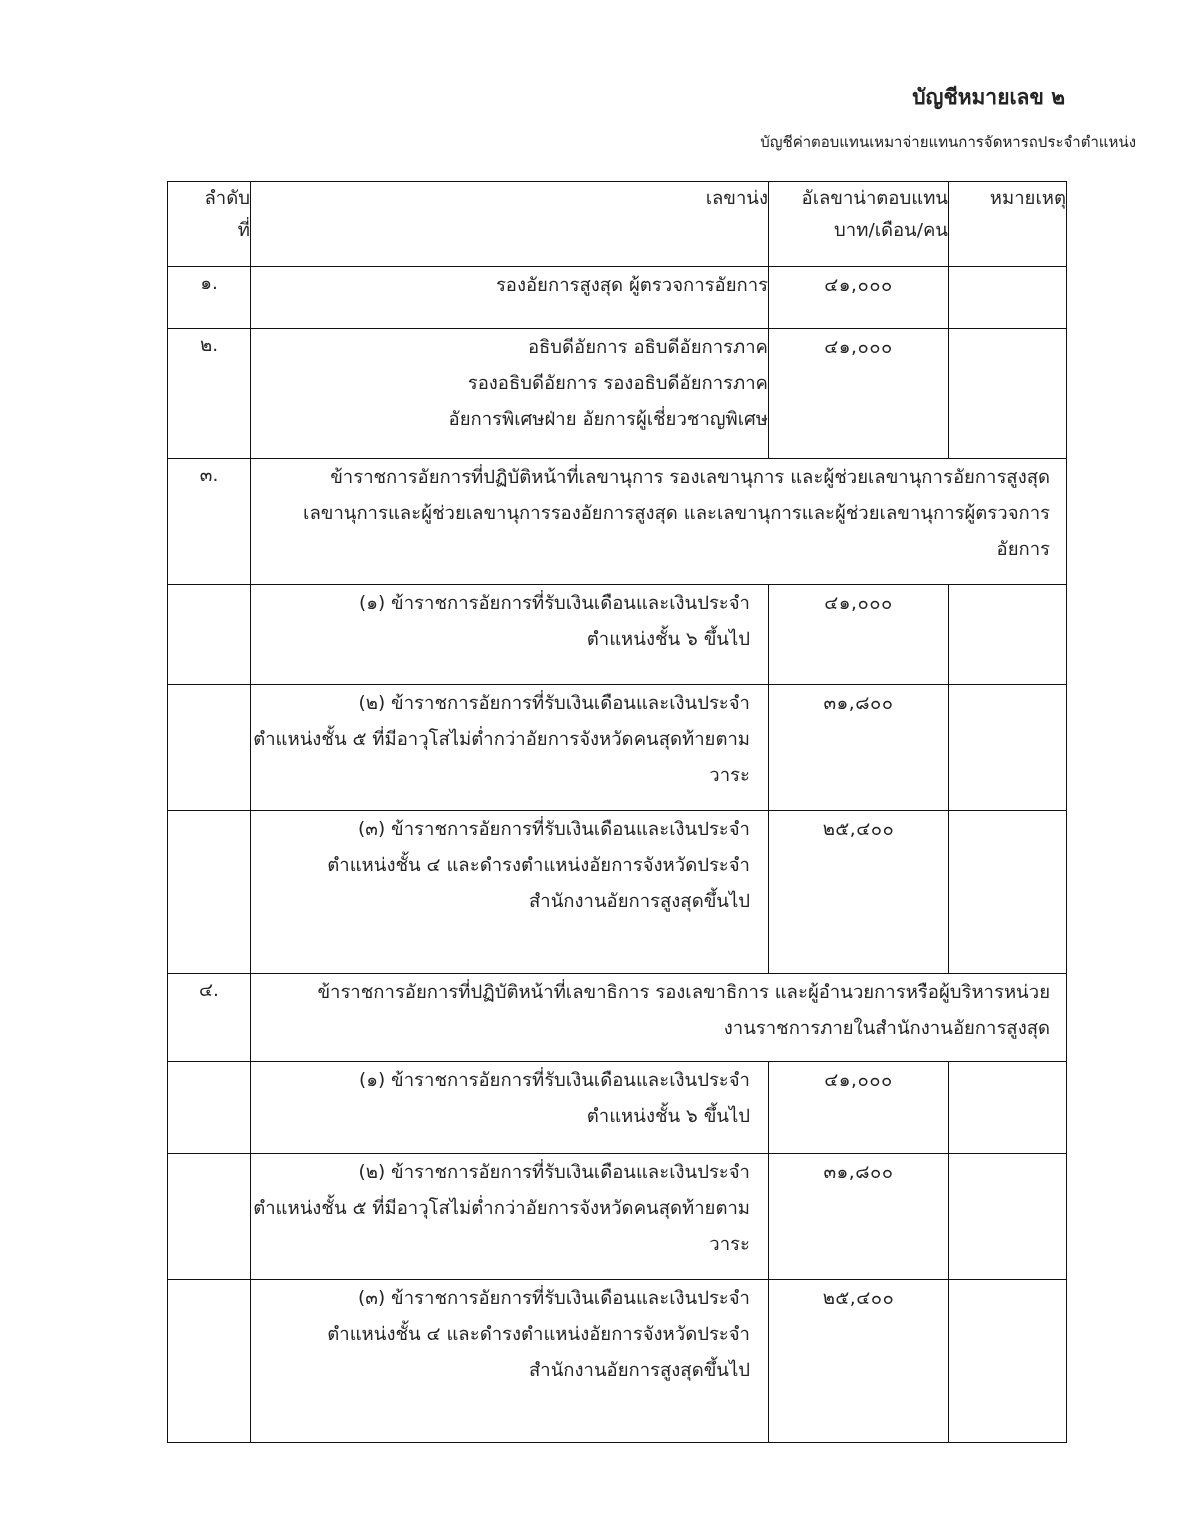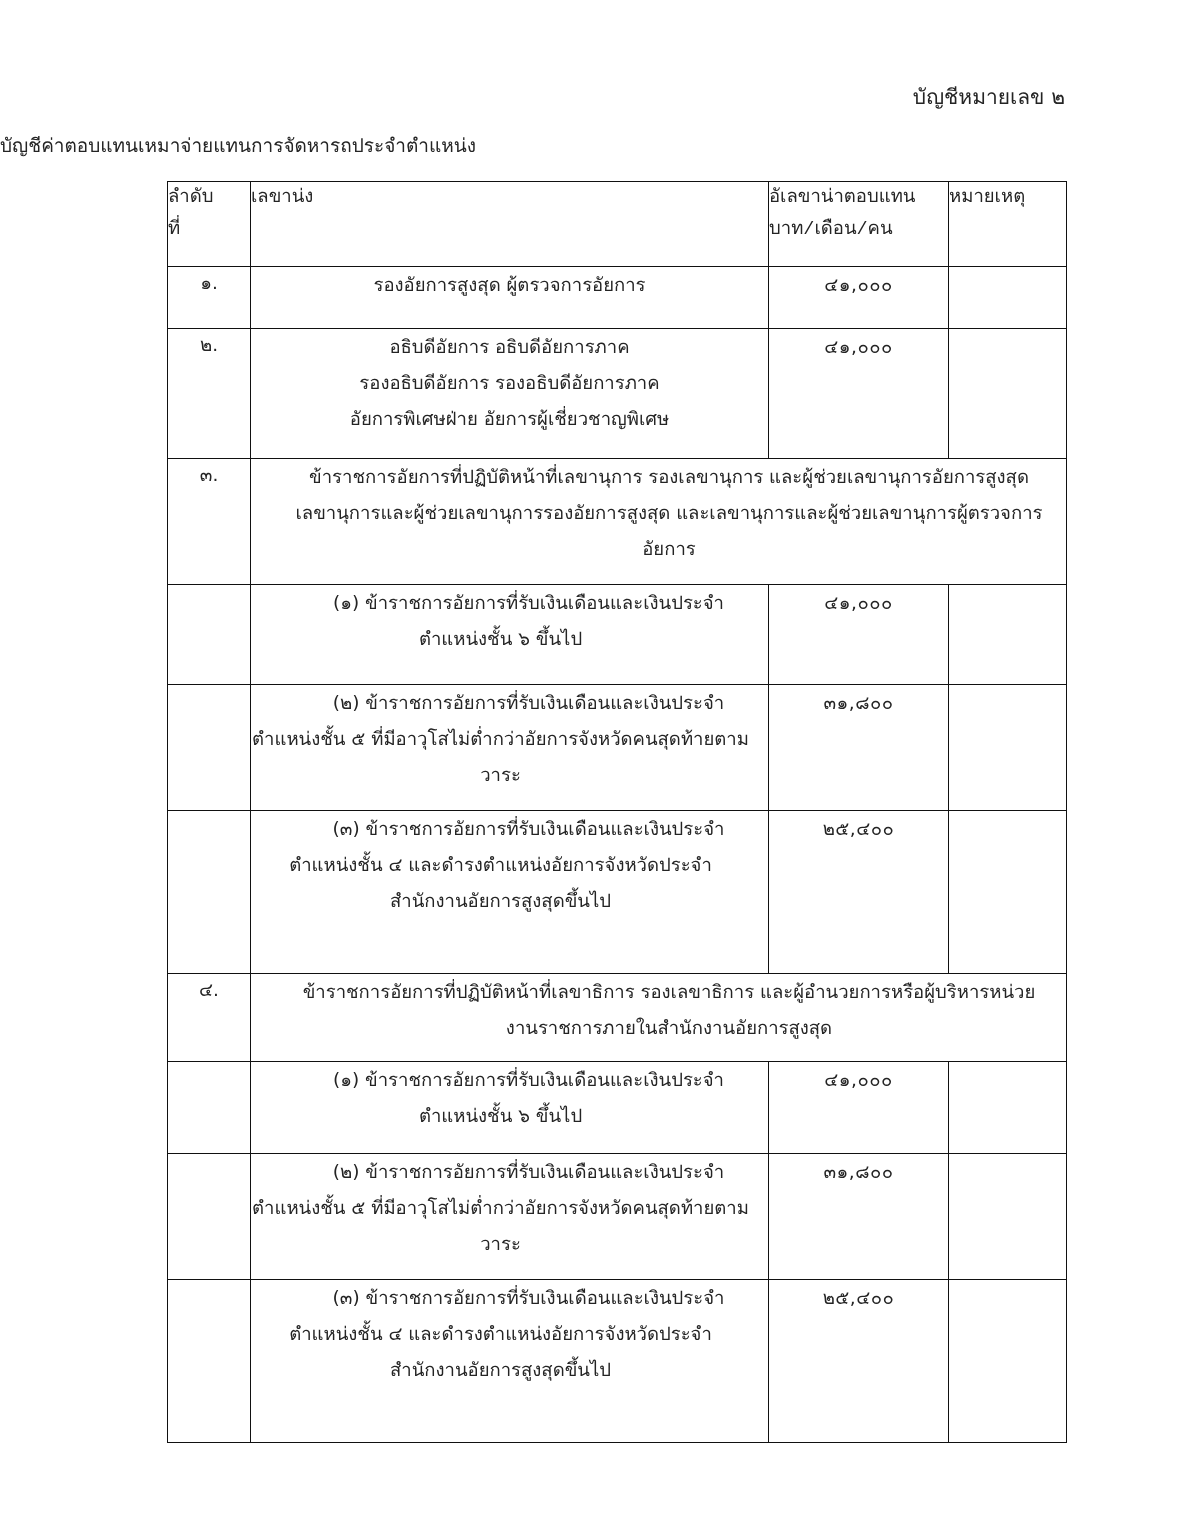--- a/index.html
+++ b/index.html
@@ -26,30 +26,31 @@
 
   
   .doc-label {
     position: absolute;
     top: 84px;
     right: 135px;
     font-size: 21px;
     line-height: 1.3;
     white-space: nowrap;
     color: #242424;
+    font-weight: bold;
   }
 
   
   .doc-title {
     position: absolute;
     top: 133px;
     left: 0;
     width: 1136px;
-    text-align: left;
-    font-size: 19px;
+    text-align: right;
+    font-size: 15px;
     line-height: 1.3;
     color: #242424;
   }
 
   
   .table-wrap {
     position: absolute;
     top: 181px;
     left: 167px;
     width: 899px;
@@ -69,42 +70,41 @@
   table.sheet th,
   table.sheet td {
     border: 1.6px solid #111111;
     padding: 0;
     vertical-align: top;
     background: #ffffff;
   }
 
   
   .hdr-cell {
-    text-align: left;
+    text-align: right;
     font-weight: normal;
     height: 84px;
     vertical-align: middle;
     padding: 6px 4px;
     line-height: 1.75;
-    font-family: Liberation Mono, monospace;
   }
   .hdr-cell .l2 { display: block; }
 
   
   .no-cell {
     text-align: center;
     padding-top: 18px;
     line-height: 1.75;
   }
 
   
   .pos-cell {
     padding: 16px 14px 16px 18px;
     line-height: 1.95;
-    text-align: center;
+    text-align: right;
     margin-top: 8px;
   }
   .pos-cell.group {
     padding-right: 16px;
     padding-left: 37px;
   }
   .pos-cell.sub {
     text-indent: 56px;
     padding-right: 18px;
   }

